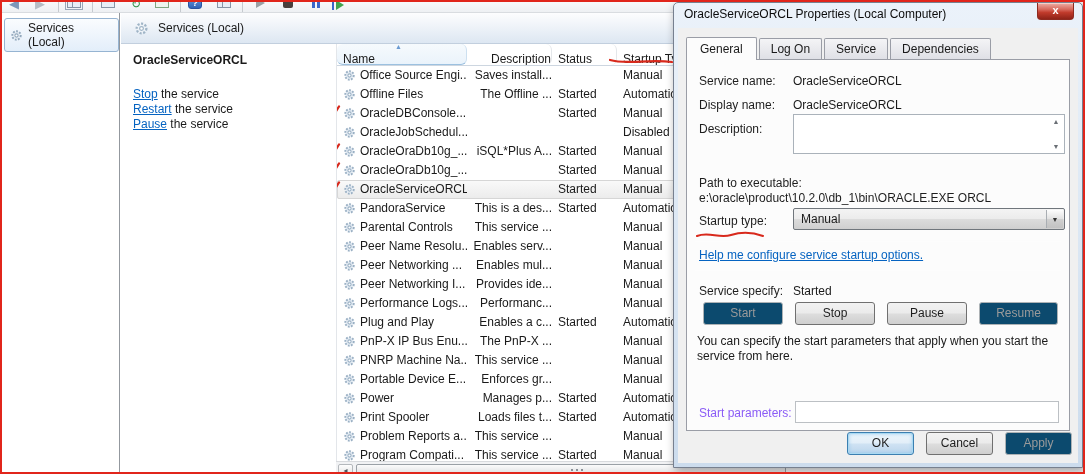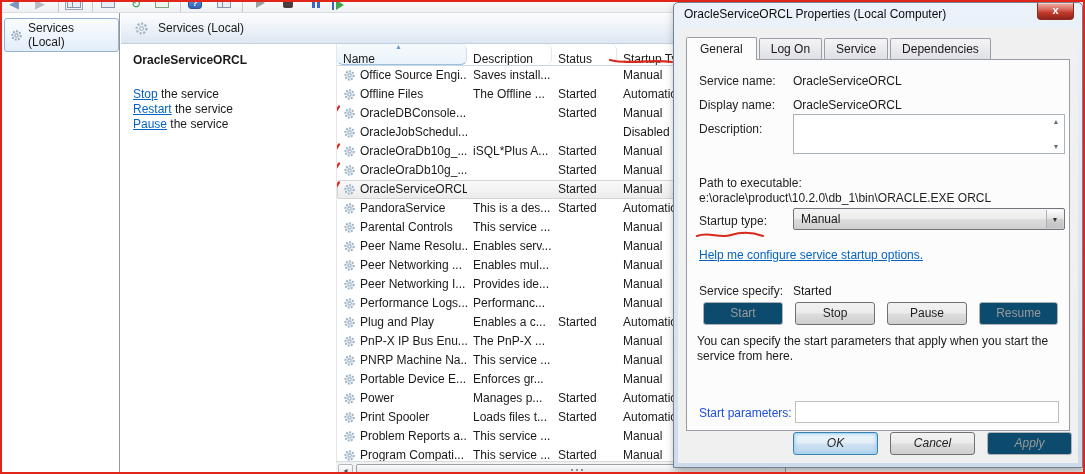--- a/index.html
+++ b/index.html
@@ -47,21 +47,21 @@
   #info .svc-title { font-weight:bold; margin-bottom:20px; }
   .svc-link-line { line-height:15px; }
   a.blue-link { color:#0563c1; text-decoration:underline; cursor:pointer; }
 
   
   #list { position:absolute; left:215px; top:31px; right:0; bottom:13px; background:#fff; border-left:1px solid #e3e6ea; overflow:hidden; }
   #list-header { display:flex; height:22px; border-bottom:1px solid #cdd6e0; background:#fff; }
   .hcell { position:relative; padding:8px 0 0 6px; border-right:1px solid #e4e7ea; color:#1a1a1a; cursor:default; overflow:hidden; white-space:nowrap;border-radius:6px; }
   .hcell.sorted { background:linear-gradient(#f6fafd,#eaf3fb); border-right-color:#cde0f0; border-bottom:1px solid #9cc1e0; }
   .sort-arrow { position:absolute; top:-1px; left:58px; font-size:7px; color:#6b9bd2; }
-  .w-name { width:130px; } .w-desc { width:85px; } .w-status { width:65px; } .w-startup { width:120px; }
+  .w-name { width:130px; } .w-desc { width:85px;text-align:right; } .w-status { width:65px; } .w-startup { width:120px; }
   #rows .lrow { display:flex; height:19px; line-height:19px; position:relative; }
   #rows .lrow.selected { background:linear-gradient(#fafafa,#ebebeb); outline:1px solid #d6d6d6; outline-offset:-1px; border-radius:2px; }
   .cell { padding-left:6px; white-space:nowrap; overflow:hidden; }
   .cell.c-namewrap { display:flex; align-items:center; gap:4px; padding-left:6px; position:relative; }
   .check { position:absolute; left:-11px; top:1px; pointer-events:none; }
   
   #hscroll { position:absolute; left:215px; right:0; bottom:0; height:13px; background:#f1f2f4; border-top:1px solid #d8dadd; }
   .hs-btn { position:absolute; left:2px; top:2px; width:15px; height:14px; background:linear-gradient(#fefefe,#dcdcdc);
             border:1px solid #b4b8bc; border-radius:2px; font-size:8px; line-height:12px; text-align:center; color:#4a545c; }
   .hs-thumb { position:absolute; left:20px; top:2px; width:430px; height:14px; background:linear-gradient(#fbfbfb,#d5d8db);
@@ -94,25 +94,25 @@
            background:linear-gradient(#f4f4f4,#ececec 48%,#dcdcdc 52%,#cfcfcf); line-height:20px; padding-left:7px; cursor:pointer; }
   .combo .drop { position:absolute; right:1px; top:1px; bottom:1px; width:17px; border-left:1px solid #a9aeb3;
                  background:linear-gradient(#fdfdfd,#e2e2e2 48%,#d0d0d0 52%,#c2c2c2);
                  font-size:7px; color:#333; text-align:center; line-height:19px; }
   .btn { position:absolute; height:23px; border:1px solid #707070; border-radius:3px; text-align:center; line-height:21px;
          background:linear-gradient(#f2f2f2,#ebebeb 48%,#dddddd 52%,#cfcfcf); cursor:pointer; color:#1e1e1e; }
   .btn.disabled { border-color:#adb2b5; background:#0c4a6e; color:#9a9a9a; cursor:default; }
   .btn.focused { border-color:#3c7fb1; box-shadow:inset 0 0 0 1px #a9d9f2, inset 0 0 4px #7fc0ea;
                  background:linear-gradient(#eef6fc,#e2eef8 48%,#cfe2f3 52%,#bcd5ec); }
   .note { position:absolute; left:10px; top:274px; width:370px; line-height:15px; }
-  .params-label { position:absolute; left:12px; top:346px; color:#1d4ed8; }
+  .params-label { position:absolute; left:12px; top:346px; color:#8b5cf6; }
   .params-input { position:absolute; left:108px; top:341px; width:264px; height:22px; border:1px solid #bcc0c4;
                   background:#fff; font-family:"Liberation Sans",sans-serif; font-size:12px; padding:0 4px; }
   #dlg-buttons { position:absolute; right:6px; bottom:8px; display:flex; gap:12px; }
-  #dlg-buttons .btn { position:static; width:85px;font-style:italic; }
+  #dlg-buttons .btn { position:static; width:67px; }
 
   
   .annot { position:absolute; pointer-events:none; z-index:50; }
   #shot-border { position:absolute; left:0; top:0; right:0; bottom:0; border:2px solid #e1251b; pointer-events:none; z-index:90; }
 </style>
 </head>
 <body>
 
 <div id="toolbar">
   <span class="tbi i-back" style="left:4px">◀</span>

